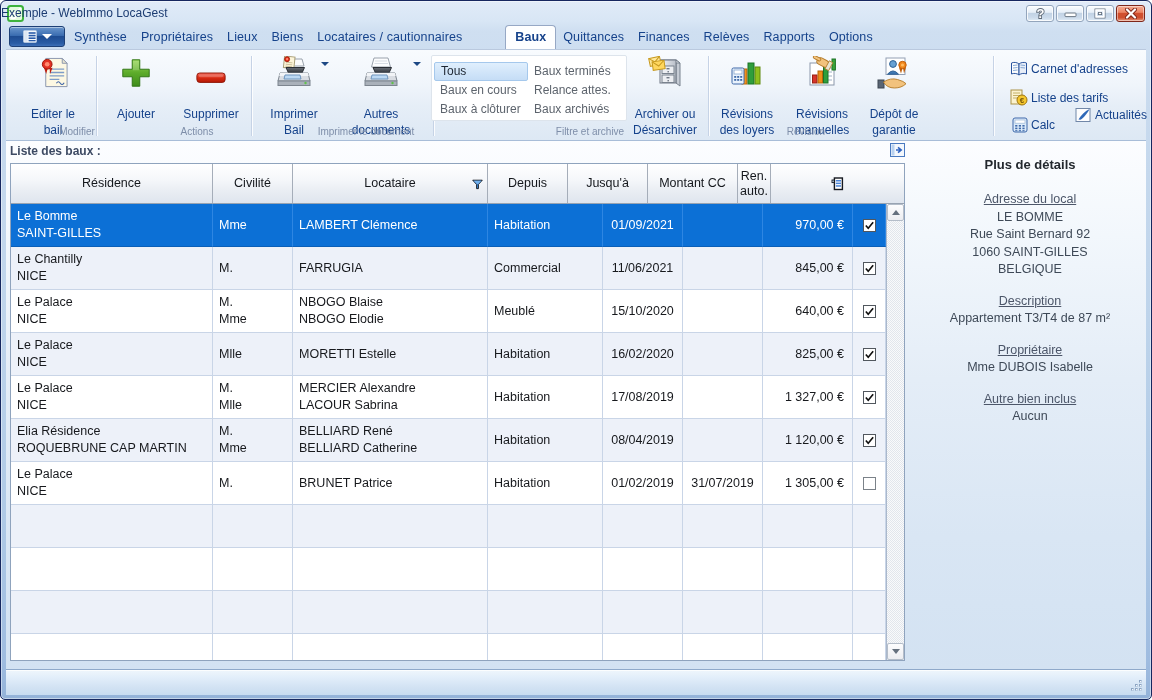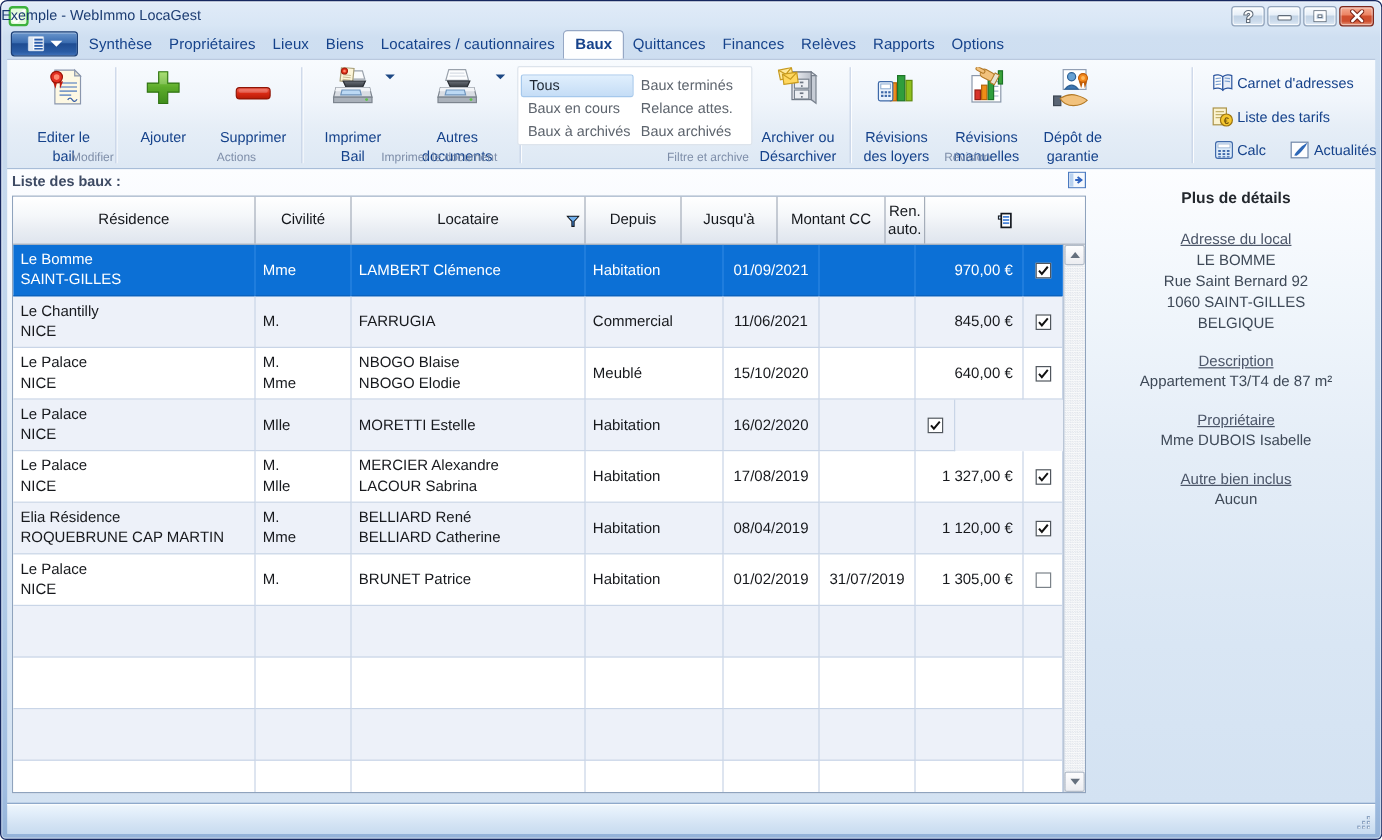--- a/index.html
+++ b/index.html
@@ -19,21 +19,21 @@
     box-shadow:inset 0 0 0 1px rgba(255,255,255,.8);}
   .cap.close{width:29px;border-color:#7e271a;background:linear-gradient(180deg,#f4ac93 0%,#ec8464 42%,#d14f2e 50%,#ce4f2f 78%,#e89a7e 100%);box-shadow:inset 0 0 0 1px rgba(255,255,255,.45);}
 
   
   #appmenu{position:absolute;left:8px;top:25px;width:56px;height:21px;border-radius:3px;border:1px solid #1d4077;
     background:linear-gradient(180deg,#6b97cd 0%,#3a6cb0 45%,#1e4c92 50%,#2a5ca4 85%,#3d6fb7 100%);
     box-shadow:inset 0 1px 0 rgba(255,255,255,.45);display:flex;align-items:center;justify-content:center;gap:5px;}
   #tabs{position:absolute;left:66px;top:25px;height:23px;display:flex;align-items:flex-end;}
   .tab{padding:0 7px;font-size:12.5px;line-height:23px;height:23px;color:#15428b;white-space:nowrap;letter-spacing:0.1px;}
   .tab.active{background:#fdfeff;border:1px solid #96a8c5;border-bottom:none;border-radius:4px 4px 0 0;
-    padding:0 9px;height:24px;line-height:23px;font-weight:bold;position:relative;z-index:6;box-shadow:inset 0 1px 0 #fff;}
+    padding:0 9px;height:24px;line-height:23px;font-weight:bold;position:relative;z-index:6;box-shadow:inset 0 1px 0 #fff;margin-left:36px;}
 
   
   #ribbon{position:absolute;left:5px;right:5px;top:48px;height:92px;
     border-top:1px solid #bac9de;border-bottom:1px solid #a8bdd8;
     background:linear-gradient(180deg,#f8fbfe 0%,#f0f5fb 38%,#e6eef7 62%,#dde8f4 100%);}
   .rdiv{position:absolute;top:6px;height:80px;width:1px;background:#c6d3e6;box-shadow:1px 0 0 rgba(255,255,255,.85);}
   .rbtn{position:absolute;top:5px;text-align:center;}
   .ric{height:35px;display:flex;align-items:flex-end;justify-content:center;}
   .rlb{margin-top:16px;font-size:12px;line-height:16px;color:#15428b;white-space:pre-line;text-align:center;}
   .glabel{position:absolute;top:76px;transform:translateX(-50%);font-size:10px;color:#7e8ea9;white-space:nowrap;padding-left:48px;}
@@ -277,21 +277,21 @@
 documents</div>
     </div>
     <span class="drop-arrow" style="left:407px;"></span>
     <div class="glabel" style="left:336px;">Imprimer le document</div>
     <div class="rdiv" style="left:427px;"></div>
 
     <div id="filter-panel">
         <div class="fcol c1">
           <div class="fitem sel">Tous</div>
           <div class="fitem">Baux en cours</div>
-          <div class="fitem">Baux à archivés</div>
+          <div class="fitem">Baux à clôturer</div>
         </div>
         <div class="fcol c2">
           <div class="fitem">Baux terminés</div>
           <div class="fitem">Relance attes.</div>
           <div class="fitem">Baux archivés</div>
         </div>
       </div>
     <div class="rbtn" style="left:604px;width:110px;">
       <div class="ric">
         <svg width="35" height="34" viewBox="0 0 35 34">
@@ -423,21 +423,21 @@
           <rect x="3.2" y="10.6" width="2.2" height="1.6"></rect>
             <rect x="6.8" y="10.6" width="2.2" height="1.6"></rect>
             <rect x="10.4" y="10.6" width="2.2" height="1.6"></rect>
           <rect x="3.2" y="13.2" width="2.2" height="1"></rect>
             <rect x="6.8" y="13.2" width="2.2" height="1"></rect>
             <rect x="10.4" y="13.2" width="2.2" height="1"></rect>
         </g>
       </svg>
       <span>Calc</span>
     </div>
-    <div class="qlink" style="left:1057px;top:67px;padding-left:12px;">
+    <div class="qlink" style="left:1057px;top:57px;padding-left:12px;">
       <svg width="17" height="16" viewBox="0 0 17 16">
         <rect x="1" y="1.5" width="14" height="13" fill="#fdfdfe" stroke="#7187a8"></rect>
         <path d="M3.5 12.5 C6 8 10.5 4 14.5 2 C12.5 6.5 8.5 10.8 5.5 12.8 z" fill="#2e68b8"></path>
       </svg>
       <span>Actualités</span>
     </div>
   </div>
 
   <div id="content-bg"></div>
   <div id="list-label">Liste des baux :</div>
@@ -517,20 +517,21 @@
               </svg></span></div>
         </div>
         <div class="trow">
           <div class="td c0">Le Palace
 NICE</div>
           <div class="td c1">Mlle</div>
           <div class="td c2">MORETTI Estelle</div>
           <div class="td c3">Habitation</div>
           <div class="td c4">16/02/2020</div>
           <div class="td c5"></div>
+          <div class="td c6">825,00&nbsp;€</div>
           <div class="td c7"><span class="checkbox checked"><svg width="11" height="11" viewBox="0 0 12 12">
                 <path d="M2 6 L4.6 9 L10 2.5" stroke="#111111" stroke-width="1.8" fill="none"></path>
               </svg></span></div>
         </div>
         <div class="trow">
           <div class="td c0">Le Palace
 NICE</div>
           <div class="td c1">M.
 Mlle</div>
           <div class="td c2">MERCIER Alexandre

